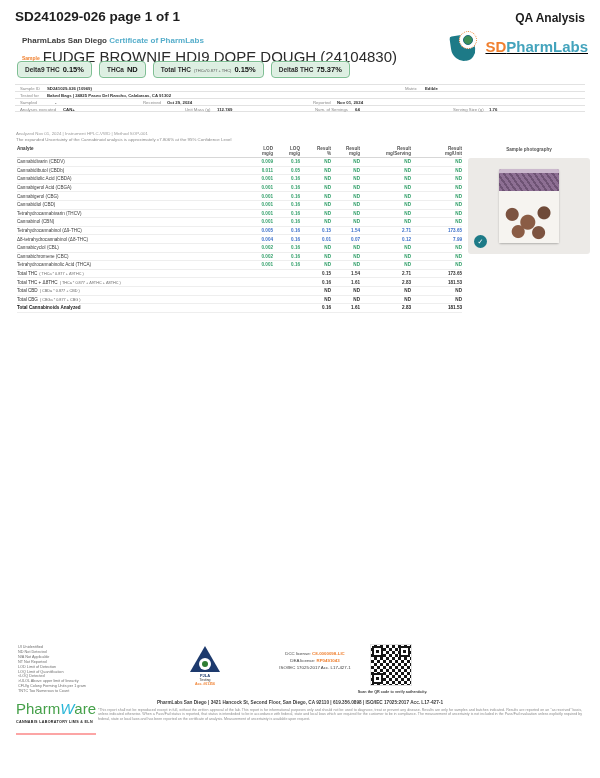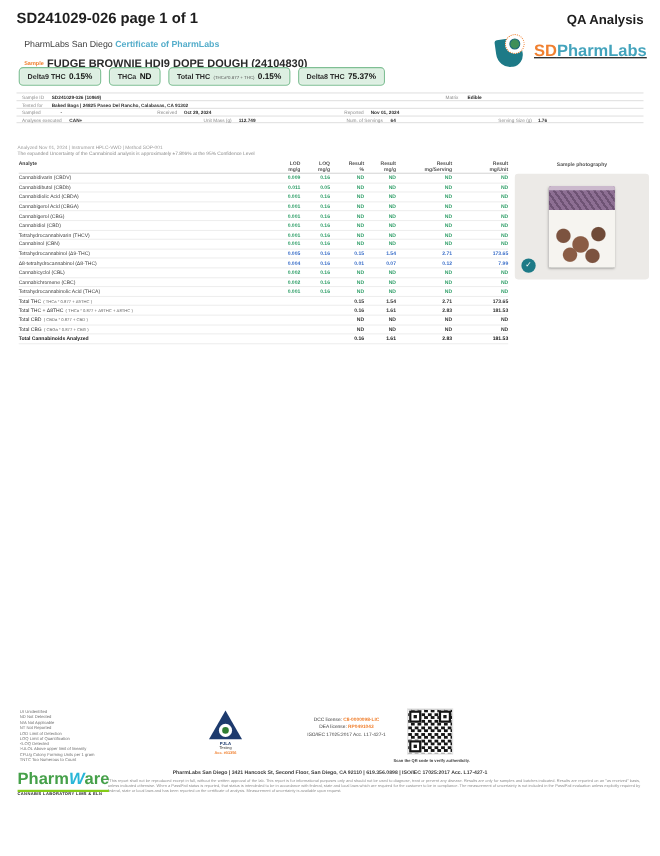--- a/index.html
+++ b/index.html
@@ -3,25 +3,25 @@
 <meta charset="utf-8">
 <style>
   * { margin:0; padding:0; box-sizing:border-box; }
   body { background:#fff; font-family:"Liberation Sans", sans-serif; }
   .page { position:relative; width:600px; height:778px; background:#fff; overflow:hidden; }
 
   
   .doc-id   { position:absolute; left:15px; top:9px;  font-size:13.5px; font-weight:bold; color:#1d1d1d; }
   .qa-label { position:absolute; right:15px; top:11px; font-size:12px; font-weight:bold; color:#1d1d1d; }
   .lab-line { position:absolute; left:22px; top:36px; font-size:8px; }
-  .lab-name { font-weight:normal; color:#3c3c3c; }
+  .lab-name { font-weight:bold; color:#3c3c3c; }
   .coa-label{ color:var(--lightblue); font-weight:bold; }
   .sample-line { position:absolute; left:22px; top:48px; }
   .sample-tag  { font-size:5px; color:var(--accent_orange); font-weight:bold; margin-right:3px; vertical-align:2px; }
-  .sample-name { font-size:10px; font-weight:bold; color:#2a2a2a;text-align:center; }
+  .sample-name { font-size:15px; font-weight:normal; color:#2a2a2a;text-align:center; }
 
   .logo { position:absolute; right:12px; top:31px; display:flex; align-items:center; gap:4px;text-decoration:underline; }
   .logo-badge { position:relative; width:30px; height:30px; }
   .badge-blob { position:absolute; left:0; top:4px; width:24px; height:26px; background:var(--teal);
                 border-radius:10% 60% 45% 55%; transform:rotate(-8deg); }
   .badge-ring { position:absolute; left:8px; top:0; width:18px; height:18px; border-radius:50%;
                 background:#fff; border:1.5px dotted var(--accent_orange); }
   .badge-core { position:absolute; left:12px; top:4px; width:10px; height:10px; border-radius:50%;
                 background:#3f8f57; border:1.5px solid #1d6a78; }
   .logo-text { font-size:15px; font-weight:bold; }
@@ -126,21 +126,21 @@
                 margin-top:7px; letter-spacing:1px; }
   .sig-name { font-size:3.9px; font-weight:bold; color:#333; margin-top:9px; }
   .sig-date { font-size:3.9px; color:#333; }
 
   .address { position:absolute; left:60px; top:700px; width:480px; text-align:center;
              font-size:4.7px; color:#3c3c3c; font-weight:bold; }
   .disclaimer { position:absolute; left:98px; top:708px; width:484px; font-size:3.6px; line-height:4.3px;
                 color:#8c8c8c; text-align:justify; }
 
   .pharmware { position:absolute; left:16px; top:700px; width:105px; }
-  .pw-word { font-size:15px; font-weight:bold; color:#45a049; border-bottom:2px solid #84cc16; padding-bottom:1px; }
+  .pw-word { font-size:15px; font-weight:normal; color:#45a049; border-bottom:2px solid #fca5a5; padding-bottom:16px; }
   .pw-w { color:#29b6d8; font-style:italic; }
   .pw-sub { font-size:3.7px; font-weight:bold; color:#222; letter-spacing:0.3px; margin-top:2px; }
 </style>
 </head>
 <body>
 
 <div class="page">
 
   <div class="doc-id">SD241029-026 page 1 of 1</div>
   <div class="qa-label">QA Analysis</div>

